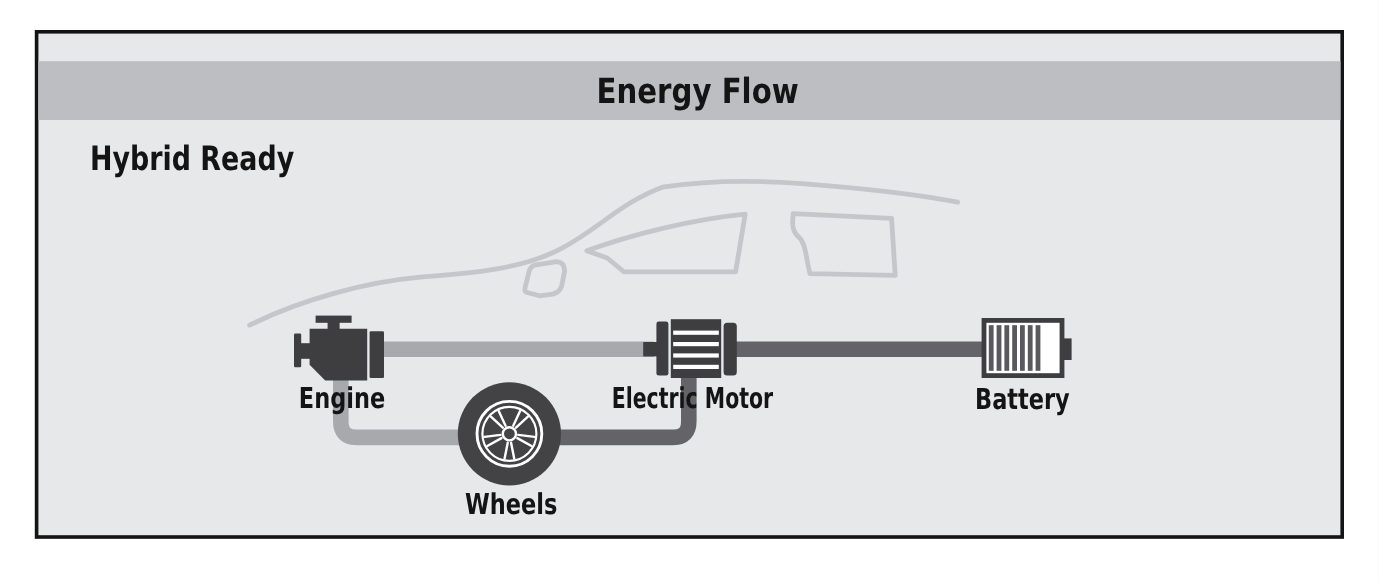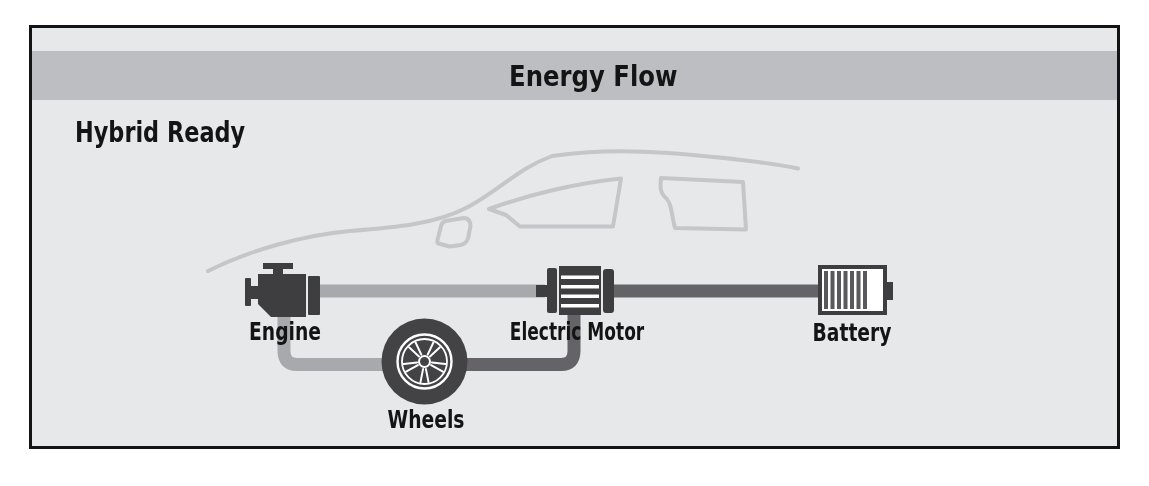--- a/index.html
+++ b/index.html
@@ -1,20 +1,20 @@
 <!DOCTYPE html>
 <html><head>
 <meta charset="utf-8">
 <style>
   html,body{margin:0;padding:0;}
   body{width:1149px;height:486px;background:#ffffff;font-family:"DejaVu Sans",sans-serif;overflow:hidden;}
   .stage{position:relative;width:1149px;height:486px;}
   .frame{position:absolute;left:29px;top:25px;width:1085px;height:418px;border:3px solid #141414;background:#e7e8ea;}
   .band{position:absolute;left:32px;top:51px;width:1085px;height:49px;background:#bdbec2;}
-  .title{position:absolute;left:40px;top:51px;width:1085px;height:49px;display:flex;align-items:center;justify-content:center;}
+  .title{position:absolute;left:28px;top:51px;width:1085px;height:49px;display:flex;align-items:center;justify-content:center;}
   .title span{font-size:29px;font-weight:700;color:#141414;transform:scaleX(0.84);transform-origin:center;margin-left:21px;}
   .hybrid{position:absolute;left:75px;top:116px;font-size:28px;font-weight:700;color:#141414;transform:scaleX(0.8);transform-origin:left center;white-space:nowrap;}
   svg.diagram{position:absolute;left:0;top:0;}
   .lbl{position:absolute;font-size:24px;font-weight:700;color:#141414;transform:translateX(-50%) scaleX(0.78);transform-origin:center;white-space:nowrap;}
   .lbl.condensed{transform:translateX(-50%) scaleX(0.71);}
 </style>
 </head>
 <body>
 
 <div class="stage">

